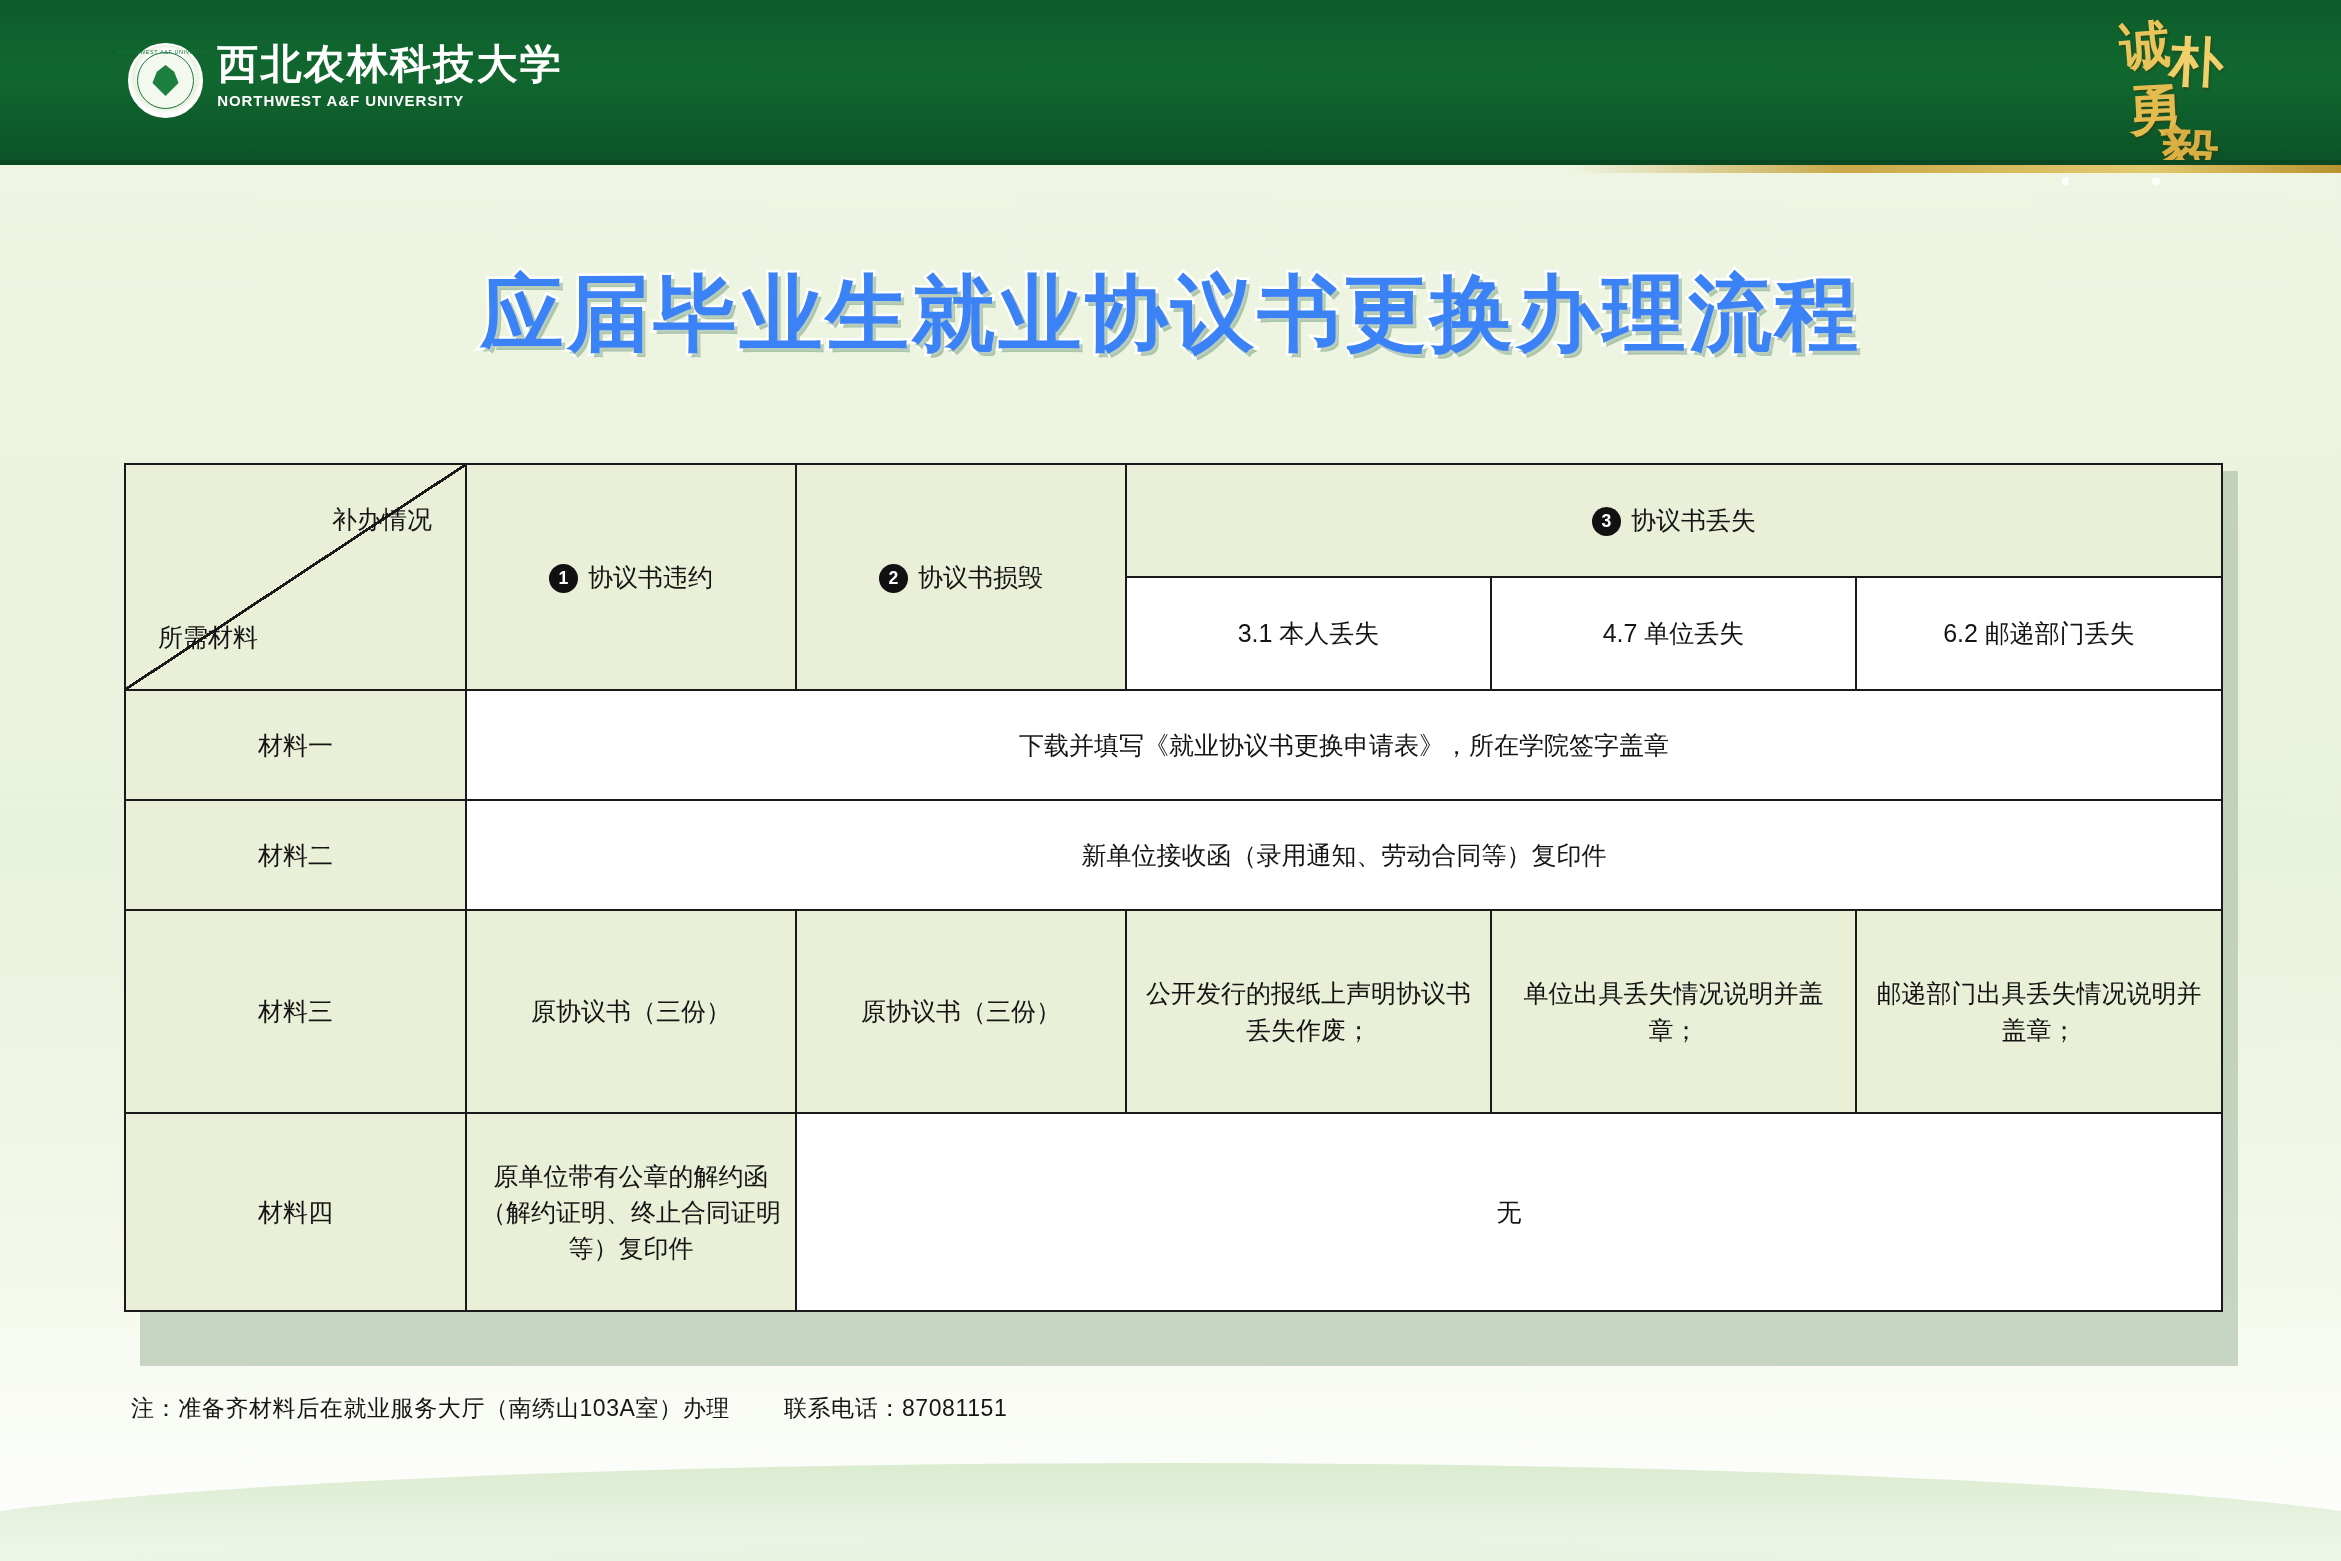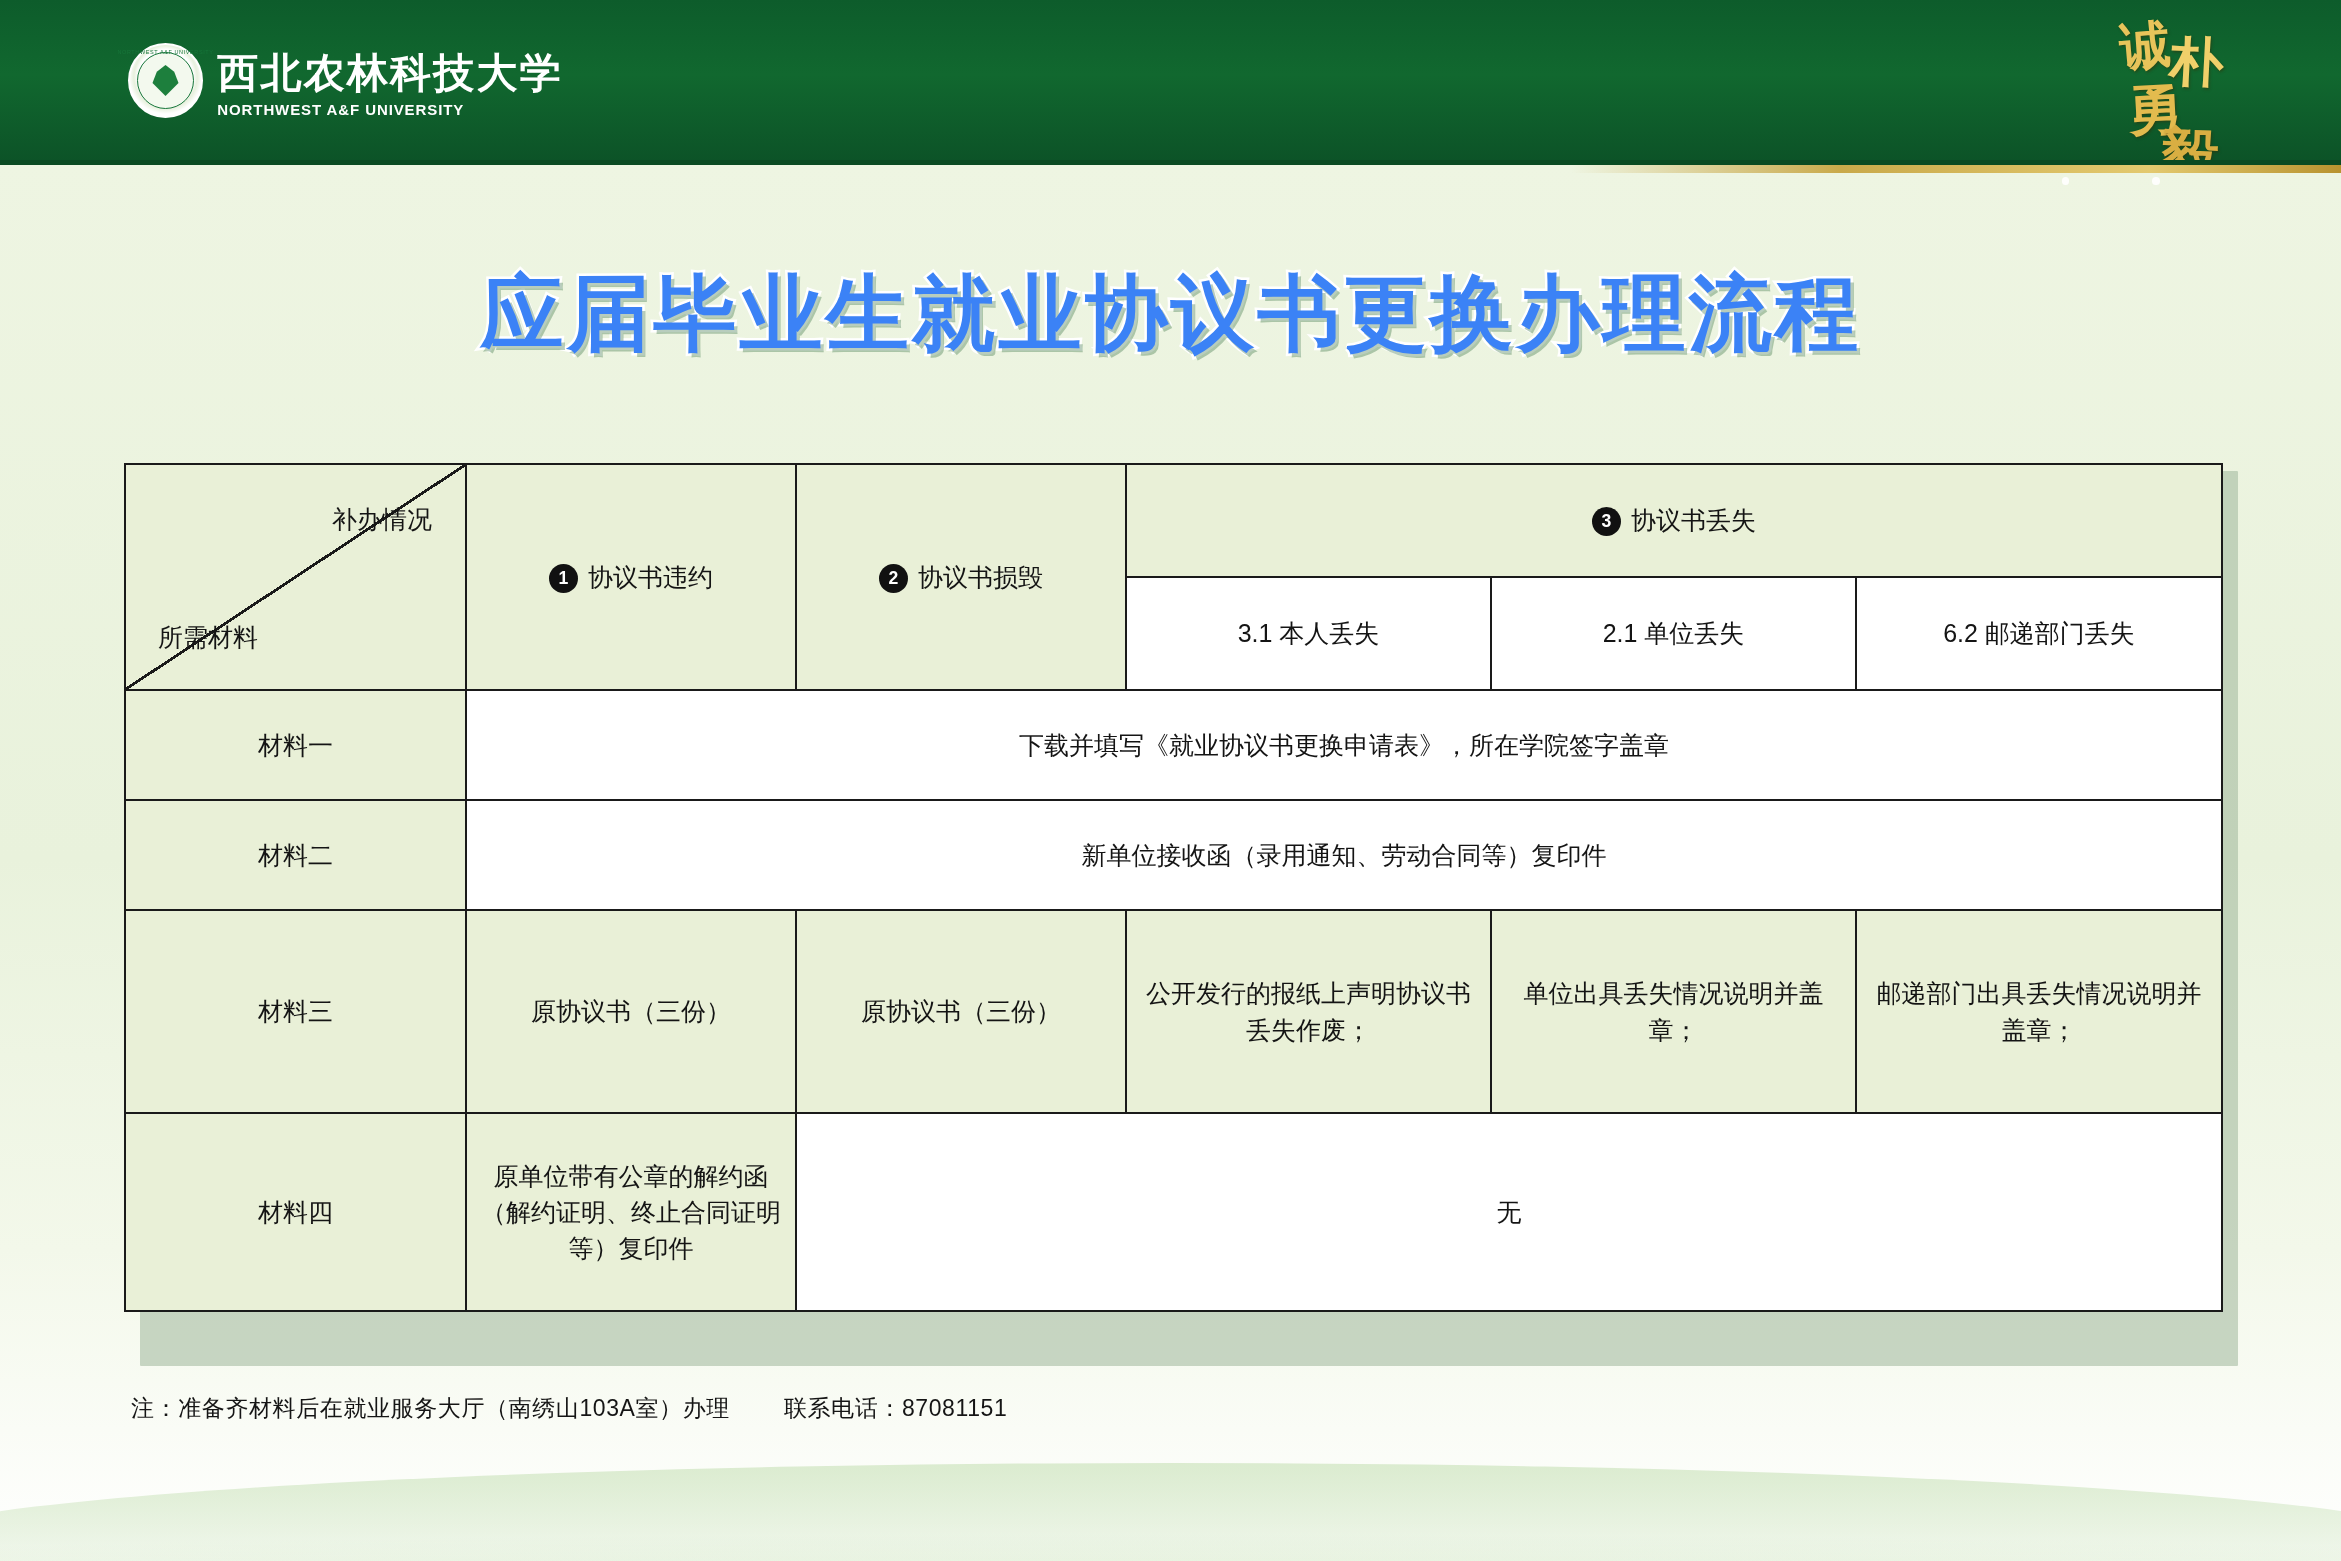--- a/index.html
+++ b/index.html
@@ -25,21 +25,21 @@
   .header-bar::after {
     content: "";
     position: absolute;
     left: 0; bottom: 0;
     width: 100%; height: 5.5px;
     background: #0a4a22;
   }
   .logo-wrap {
     position: absolute;
     left: 128px; top: 43px;
-    display: flex; align-items: flex-end; gap: 14.3px;
+    display: flex; align-items: flex-start; gap: 14.3px;
   }
   .logo-seal {
     width: 75px; height: 75px; border-radius: 50%;
     background: radial-gradient(circle at 50% 45%, #ffffff 0%, #ffffff 52%, #e7f0dd 60%, #ffffff 70%);
     border: 2.8px solid #ffffff;
     position: relative;
     display: flex; align-items: center; justify-content: center;
   }
   .logo-seal .inner {
     width: 57px; height: 57px; border-radius: 50%;
@@ -258,21 +258,21 @@
       <td class="tint" rowspan="2">
         <span class="numbadge">2</span><span>协议书损毁</span>
       </td>
       <td class="tint" colspan="3">
         <span class="numbadge">3</span><span>协议书丢失</span>
       </td>
     </tr>
 
     <tr>
       <td>3.1 本人丢失</td>
-      <td>2.1 单位丢失</td>
+      <td>4.7 单位丢失</td>
       <td>6.2 邮递部门丢失</td>
     </tr>
 
     <tr class="row-label">
       <td class="tint">材料一</td>
       <td colspan="5">下载并填写《就业协议书更换申请表》，所在学院签字盖章</td>
     </tr>
 
     <tr class="row-label">
       <td class="tint">材料二</td>

